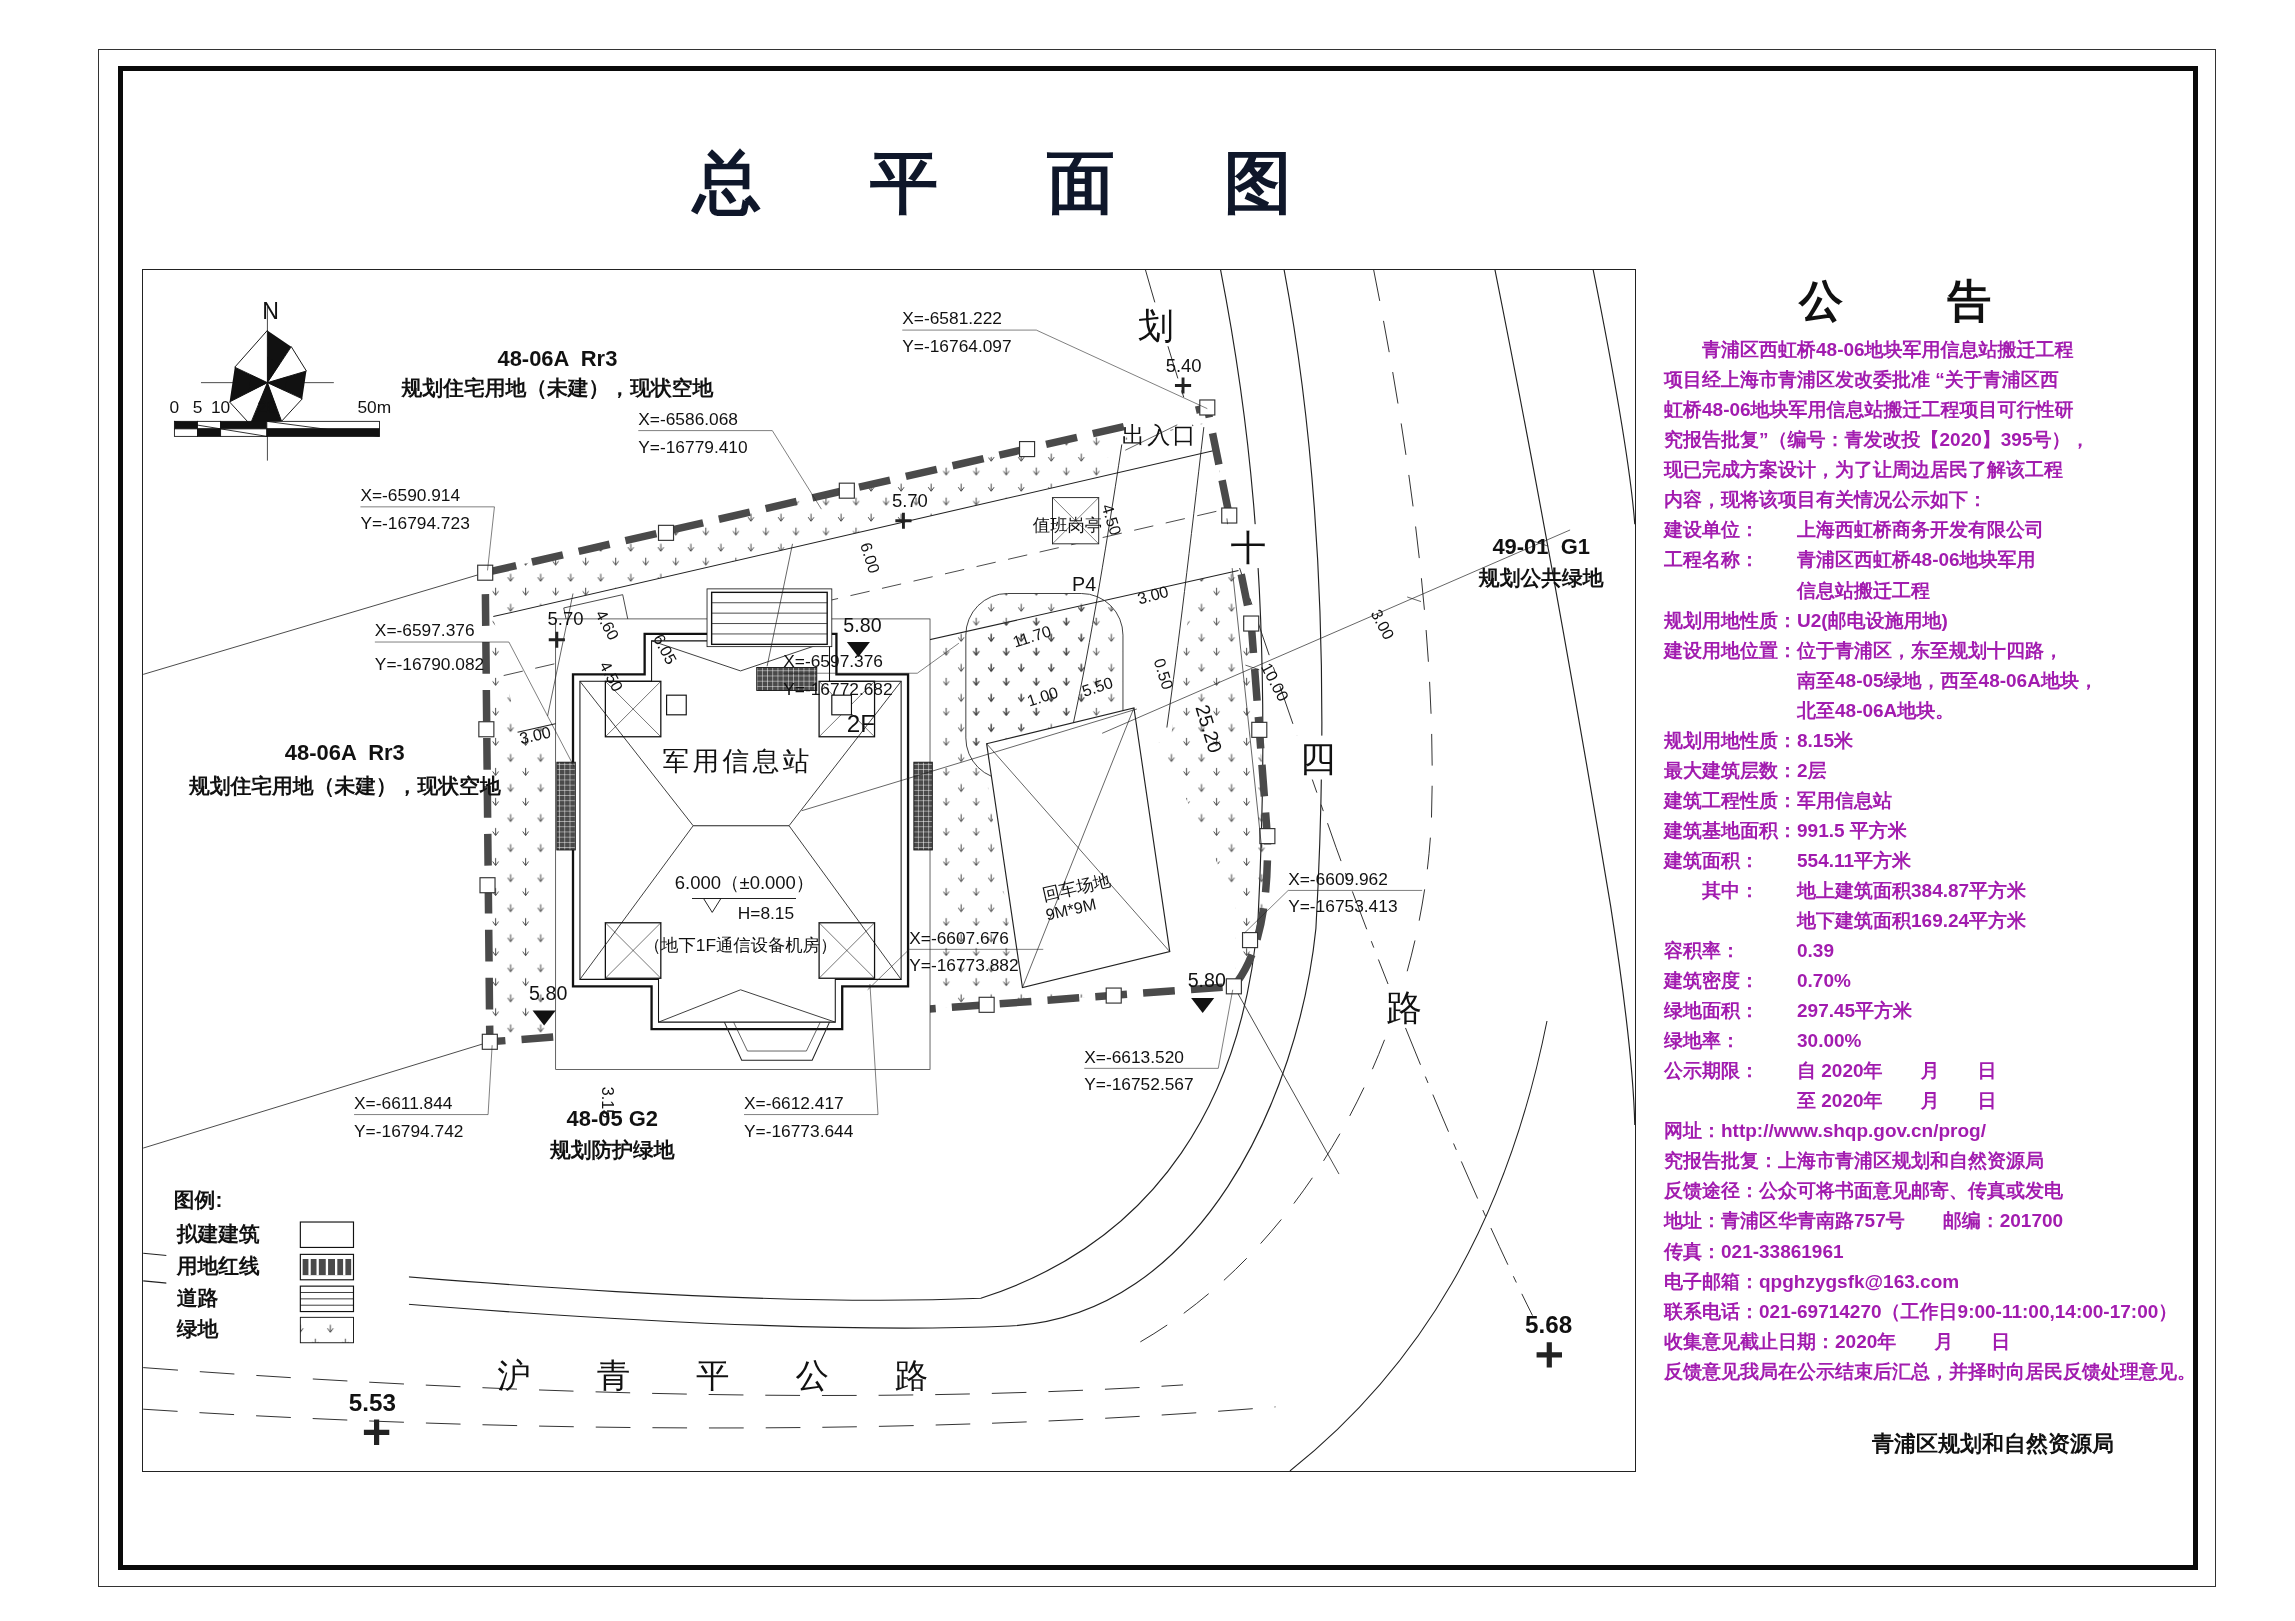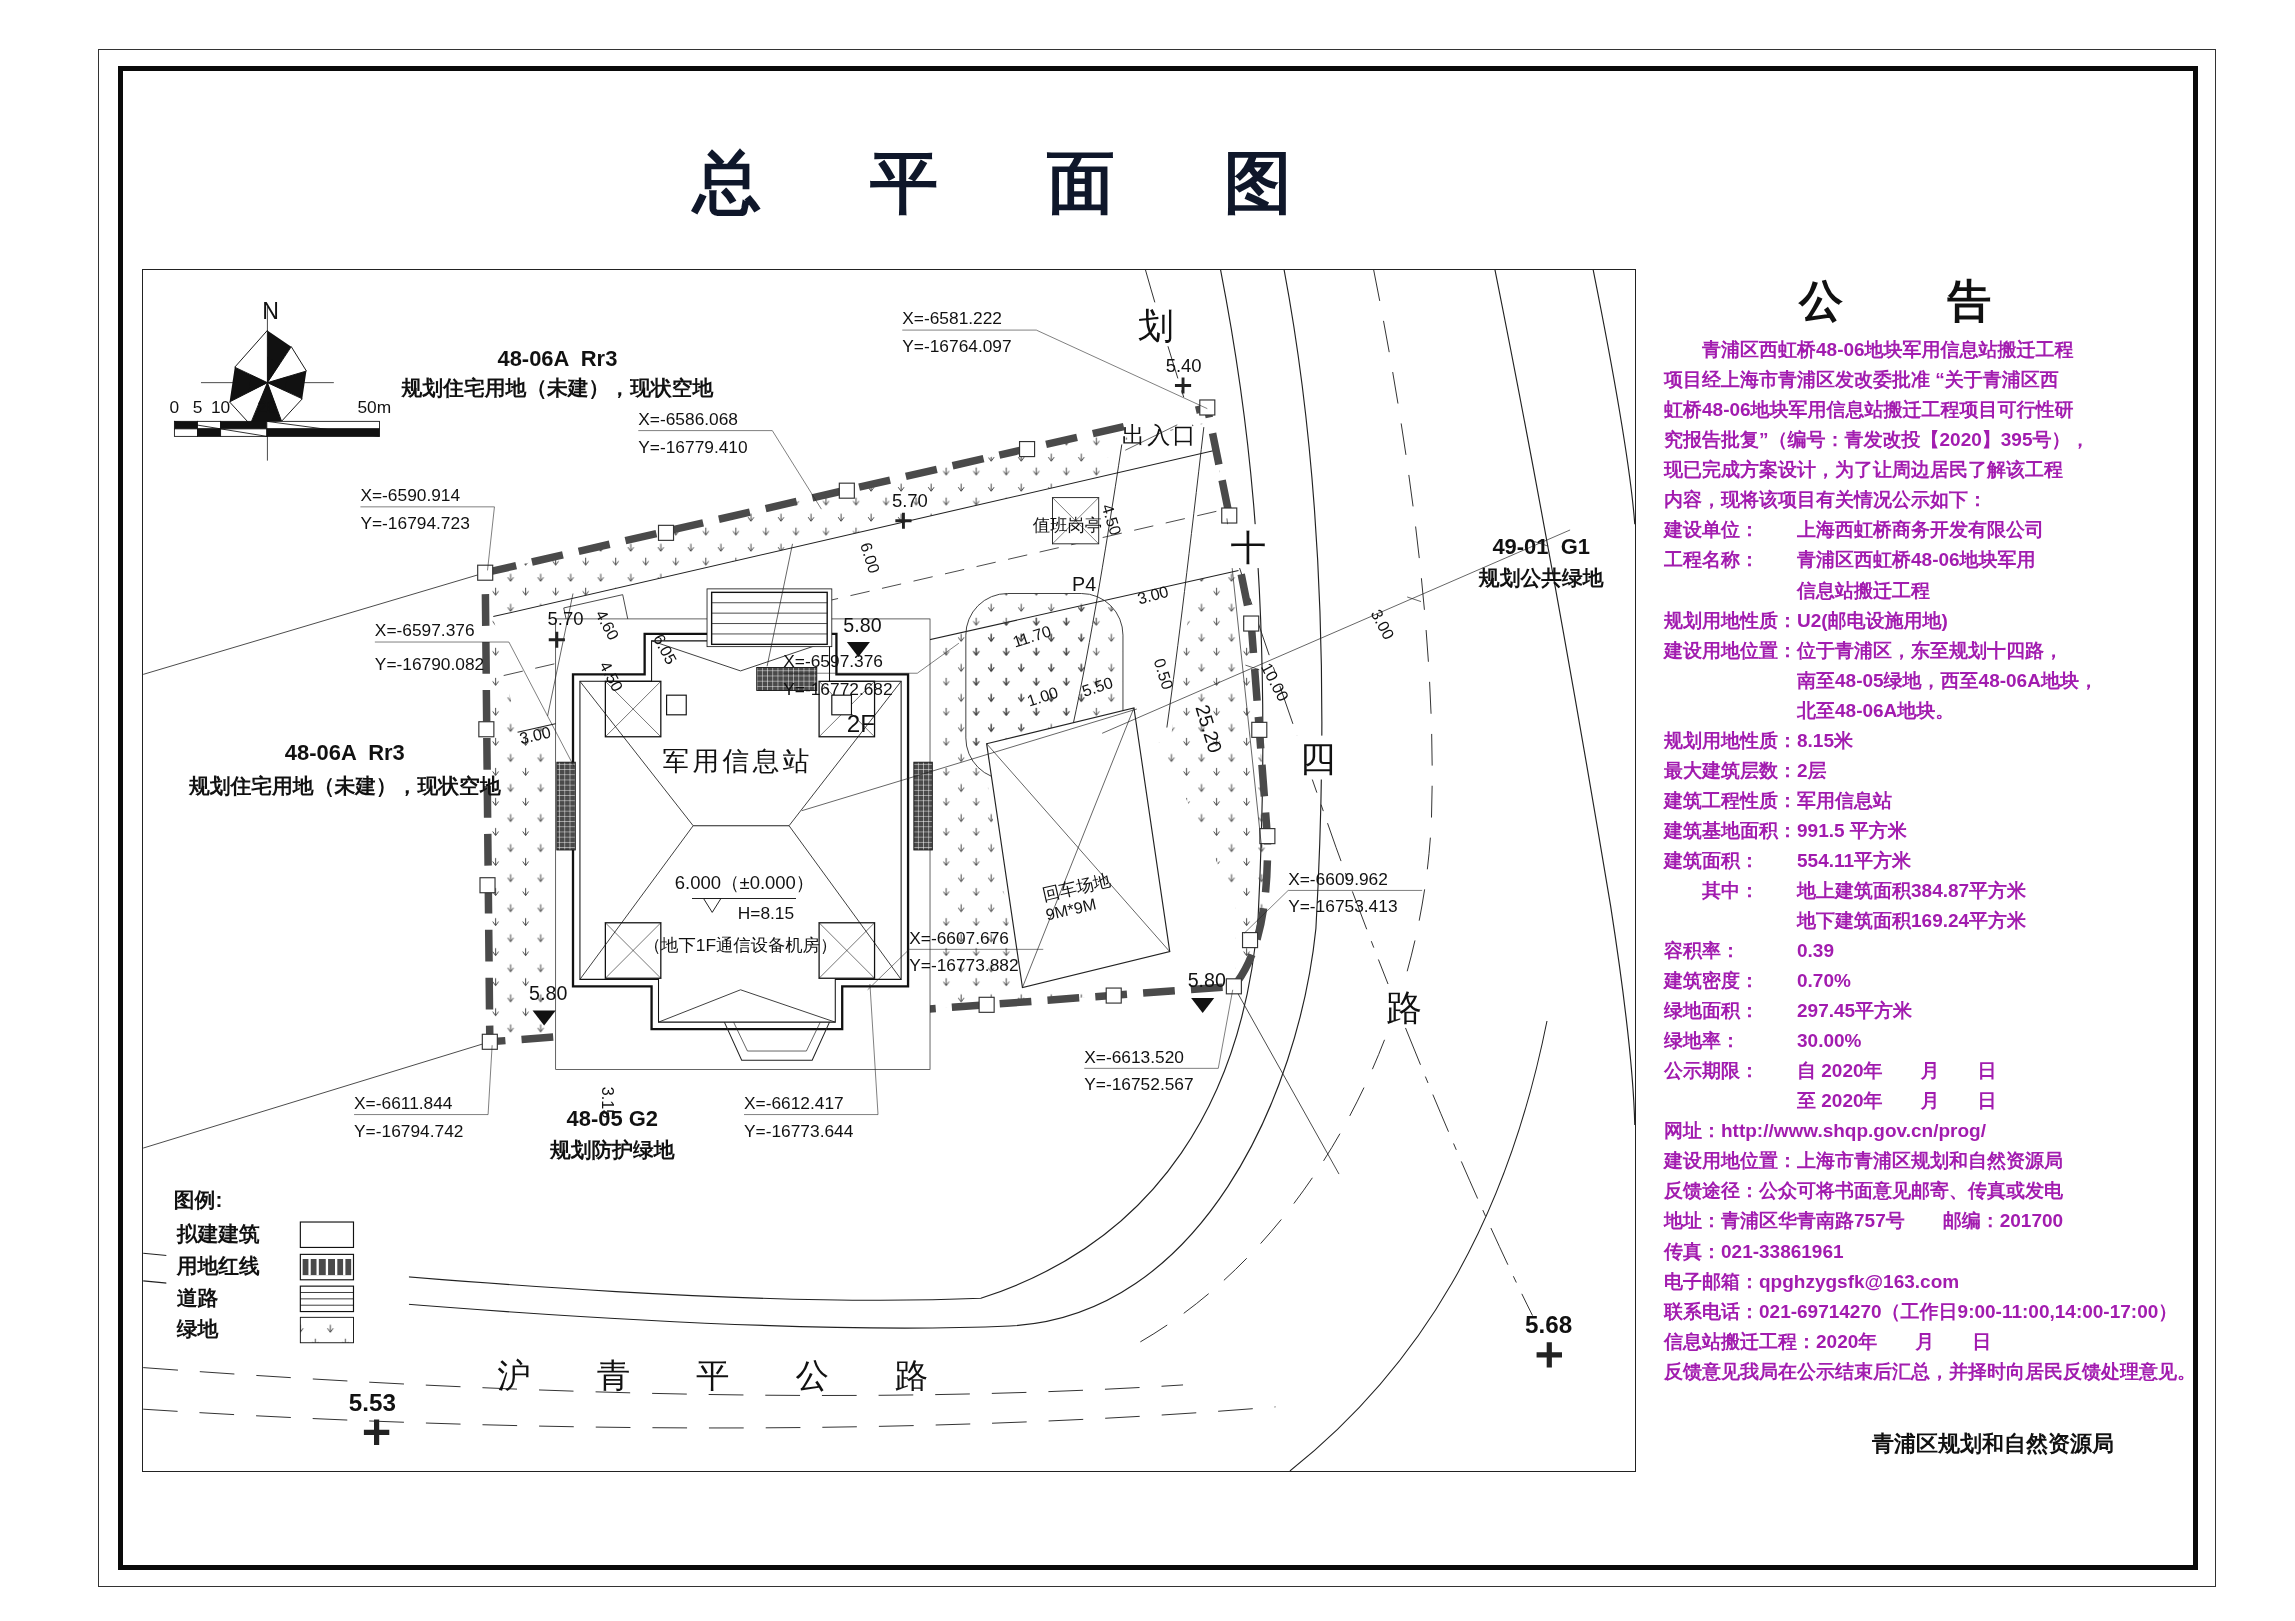--- a/index.html
+++ b/index.html
@@ -407,24 +407,24 @@
   <div class="nline" style="top:579px">建筑面积：　　554.11平方米</div>
   <div class="nline" style="top:609px">　　其中：　　地上建筑面积384.87平方米</div>
   <div class="nline" style="top:639px">　　　　　　　地下建筑面积169.24平方米</div>
   <div class="nline" style="top:669px">容积率：　　　0.39</div>
   <div class="nline" style="top:699px">建筑密度：　　0.70%</div>
   <div class="nline" style="top:729px">绿地面积：　　297.45平方米</div>
   <div class="nline" style="top:759px">绿地率：　　　30.00%</div>
   <div class="nline" style="top:789px">公示期限：　　自 2020年　　月　　日</div>
   <div class="nline" style="top:819px">　　　　　　　至 2020年　　月　　日</div>
   <div class="nline" style="top:849px">网址：http://www.shqp.gov.cn/prog/</div>
-  <div class="nline" style="top:879px">建设用地位置：上海市青浦区规划和自然资源局</div>
+  <div class="nline" style="top:879px">究报告批复：上海市青浦区规划和自然资源局</div>
   <div class="nline" style="top:909px">反馈途径：公众可将书面意见邮寄、传真或发电</div>
   <div class="nline" style="top:939px">地址：青浦区华青南路757号　　邮编：201700</div>
   <div class="nline" style="top:970px">传真：021-33861961</div>
   <div class="nline" style="top:1000px">电子邮箱：qpghzygsfk@163.com</div>
   <div class="nline" style="top:1030px">联系电话：021-69714270（工作日9:00-11:00,14:00-17:00）</div>
-  <div class="nline" style="top:1060px">信息站搬迁工程：2020年　　月　　日</div>
+  <div class="nline" style="top:1060px">收集意见截止日期：2020年　　月　　日</div>
   <div class="nline" style="top:1090px">反馈意见我局在公示结束后汇总，并择时向居民反馈处理意见。</div>
 </div>
 
 <div class="abs" id="signature">青浦区规划和自然资源局</div>
 
 
 </body></html>

